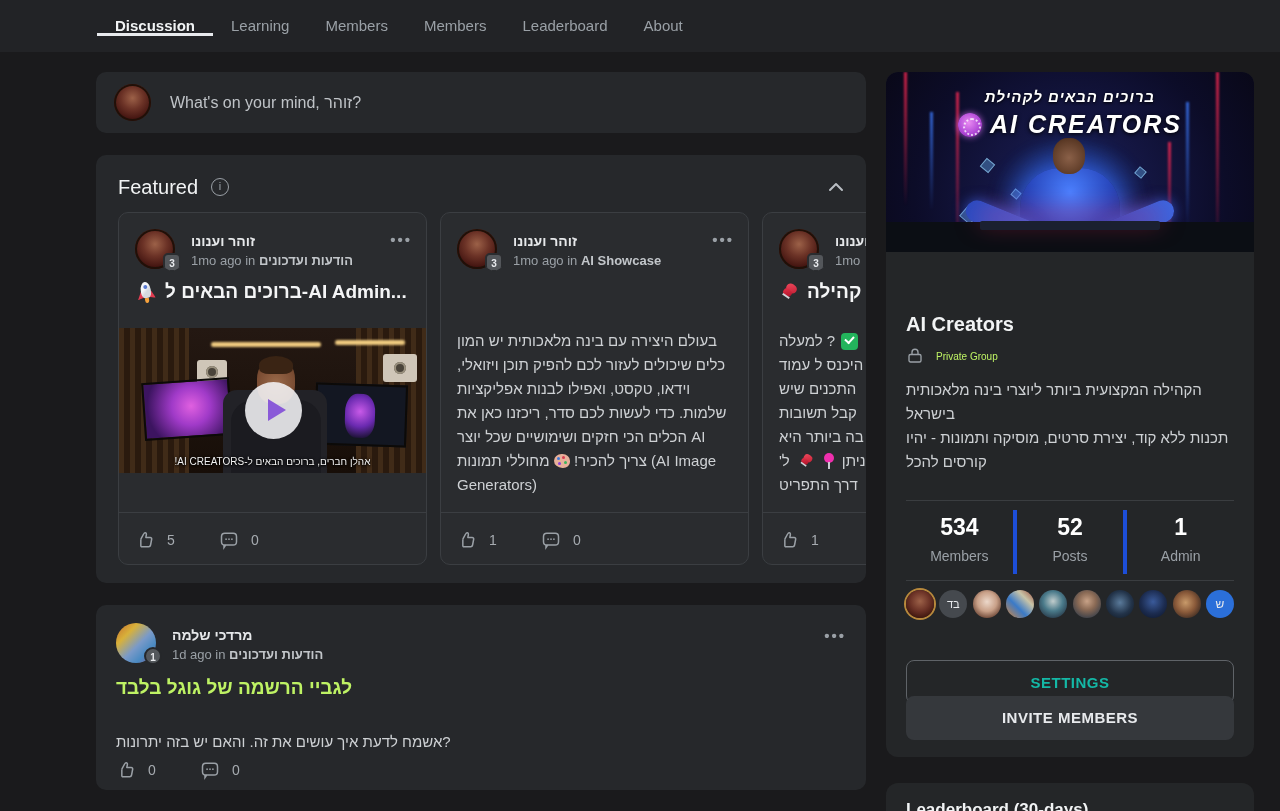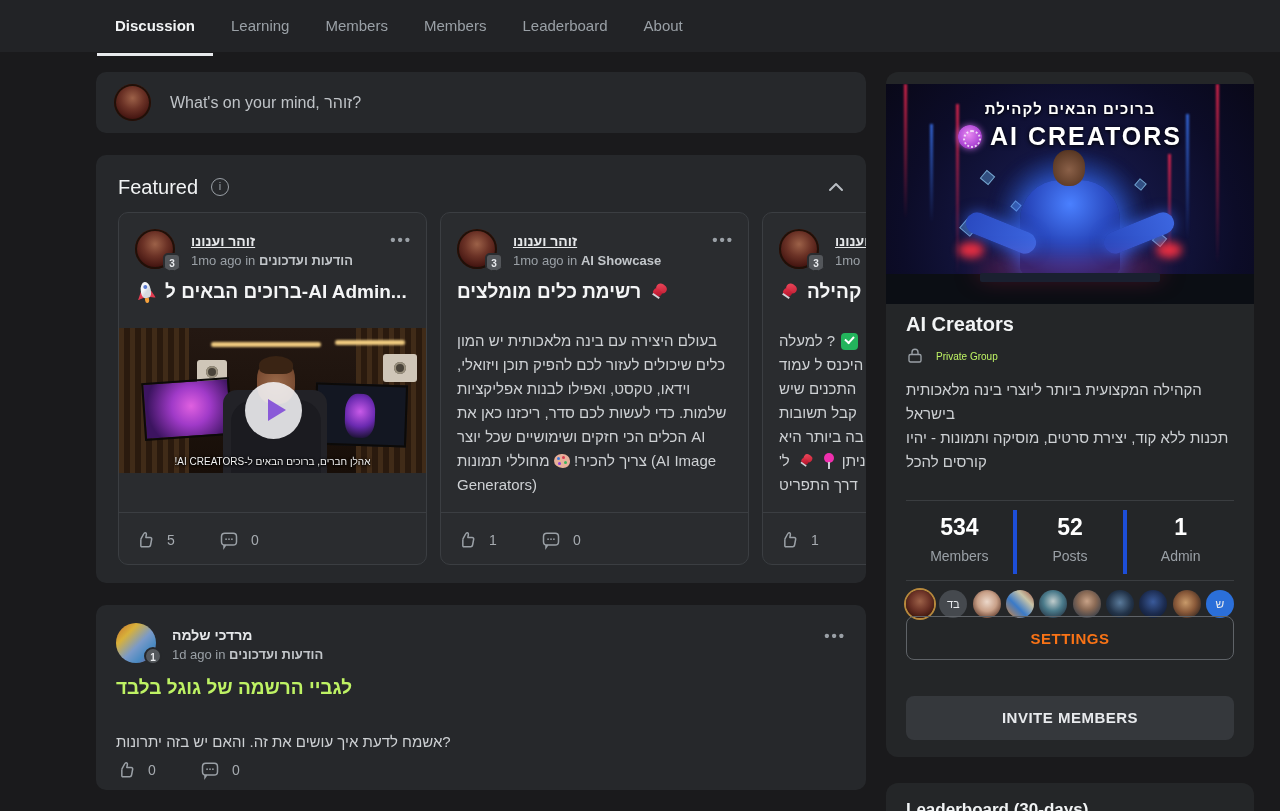--- a/index.html
+++ b/index.html
@@ -2,21 +2,21 @@
 <html><head>
 <meta charset="utf-8">
 <style>
   * { margin:0; padding:0; box-sizing:border-box; }
   html,body { width:1280px; height:811px; overflow:hidden; background:#1a1a1c;
     font-family:"Liberation Sans","DejaVu Sans",sans-serif; color:#e6e8ea; }
 
   
   .nav { position:absolute; left:0; top:0; width:1280px; height:52px; background:#222326; }
   .nav-tabs { position:absolute; left:97px; top:0; height:52px; display:flex; }
-  .tab { position:relative; height:56px; line-height:52px; padding:0 18px; font-size:15px;
+  .tab { position:relative; height:36px; line-height:52px; padding:0 18px; font-size:15px;
     color:#9aa0a6; cursor:pointer; white-space:nowrap; }
   .tab.active { color:#f1f3f4; font-weight:bold; }
   .tab.active::after { content:""; position:absolute; left:0; right:0; bottom:0; height:3px; background:#e8eaed; }
 
   
   .card { position:absolute; background:#26282b; border-radius:10px; }
 
   
   .composer { left:96px; top:72px; width:770px; height:61px; cursor:text; }
   .avatar { border-radius:50%; position:absolute; }
@@ -35,21 +35,21 @@
   .cards-row { position:absolute; left:22px; top:57px; display:flex; gap:13px; }
 
   .mini-card { position:relative; width:309px; height:353px; flex:0 0 309px; background:#2a2c2f;
     border:1px solid #3b3e42; border-radius:10px; overflow:hidden; cursor:pointer; }
   .mc-avatar { left:16px; top:16px; width:40px; height:40px; }
   .badge { position:absolute; width:18px; height:19px; background:#53565a; color:#e8eaed;
     font-size:10px; font-weight:bold; text-align:center; line-height:17px;
     border:2px solid #2a2c2f; border-radius:5px 5px 6px 6px;
     clip-path:polygon(0 0,100% 0,100% 72%,50% 100%,0 72%); }
   .mc-badge { left:44px; top:40px; }
-  .mc-name { position:absolute; left:72px; top:20px; font-size:14px; font-weight:bold; color:#e6e8ea; white-space:nowrap;text-decoration:underline; }
+  .mc-name { position:absolute; left:72px; top:20px; font-size:14px; font-weight:bold; color:#e6e8ea; white-space:nowrap; }
   .mc-meta { position:absolute; left:72px; top:40px; font-size:13px; color:#9aa0a6; white-space:nowrap; }
   .mc-meta b { color:#c2c6ca; }
   .kebab { position:absolute; right:14px; top:18px; color:#9aa0a6; font-size:15px; letter-spacing:2px;
     font-weight:bold; cursor:pointer; }
   .mc-title { position:absolute; left:16px; right:16px; top:68px; font-size:19px; font-weight:bold;
     color:#f4f5f6; white-space:nowrap; overflow:hidden; display:flex; align-items:center; gap:8px; }
   .mc-body { position:absolute; left:16px; right:16px; top:116px; font-size:15px; line-height:24px; color:#ced1d4; }
   .mc-divider { position:absolute; left:0; right:0; top:299px; height:1px; background:#3b3e42; }
   .mc-footer { position:absolute; left:16px; top:312px; height:30px; display:flex; align-items:center; gap:12px; }
   .count { font-size:14px; color:#a6abb0; min-width:24px; }
@@ -128,22 +128,22 @@
     border:2px solid #26282b; }
   .post-name { position:absolute; left:76px; top:22px; font-size:14px; font-weight:bold; }
   .post-meta { position:absolute; left:76px; top:42px; font-size:13px; color:#9aa0a6; }
   .post-meta b { color:#c2c6ca; }
   .post-title { position:absolute; left:20px; top:72px; font-size:19px; font-weight:bold; color:#bef264; }
   .post-body { position:absolute; left:20px; top:128px; font-size:15px; color:#ced1d4; }
   .post-footer { position:absolute; left:20px; top:152px; height:26px; display:flex; align-items:center; gap:12px; }
 
   
   .side-card { left:886px; top:72px; width:368px; height:685px; background:#242628; border-radius:12px; overflow:hidden; }
-  .banner { position:absolute; left:0; top:12px; width:368px; height:220px; overflow:hidden;
-    background:radial-gradient(circle at 50% 70%, #1c2a66 0%, #141642 35%, #0c0c28 70%, #090818 100%); }
+  .banner { position:absolute; left:0; top:0; width:368px; height:180px; overflow:hidden;
+    background:radial-gradient(circle at 50% 70%, #1c2a66 0%, #141642 35%, #0c0c28 70%, #090818 100%);font-style:italic; }
   .streak { position:absolute; top:0; bottom:0; width:3px; filter:blur(1px); opacity:.8; }
   .streak.red { background:linear-gradient(#ff2a55 0%, rgba(255,42,85,0) 90%); }
   .streak.blue { background:linear-gradient(#3c7aff 0%, rgba(60,122,255,0) 90%); }
   .cube { position:absolute; width:11px; height:11px; background:rgba(110,190,255,0.35);
     border:1px solid rgba(160,220,255,0.6); transform:rotate(40deg); }
   .fig-glow { position:absolute; left:104px; top:70px; width:160px; height:130px; border-radius:50%;
     background:radial-gradient(circle,#2a62e0 0%, rgba(42,98,224,0.35) 45%, rgba(42,98,224,0) 75%); filter:blur(6px); }
   .fig-head { position:absolute; left:167px; top:66px; width:32px; height:36px; border-radius:45%;
     background:radial-gradient(circle at 50% 55%, #8a6048 0%, #5c3a26 70%, #3a2415 100%); }
   .fig-torso { position:absolute; left:134px; top:96px; width:100px; height:96px; border-radius:40px 40px 10px 10px;
@@ -188,21 +188,21 @@
   .m4 { background:linear-gradient(45deg,#d8883a 0%,#3a7ac8 40%,#c8c4a8 70%,#9a4a3a 100%); }
   .m5 { background:radial-gradient(circle at 50% 40%, #c0cccc 0%, #4a7a8a 45%, #263646 85%); }
   .m6 { background:radial-gradient(circle at 50% 40%, #c8a287 0%, #8a6a55 40%, #46464b 75%); }
   .m7 { background:radial-gradient(circle at 50% 45%, #5a7a9a 0%, #23344a 55%, #10161f 100%); }
   .m8 { background:radial-gradient(circle at 50% 42%, #3a5a9a 0%, #1c2c50 55%, #0c1426 100%); }
   .m9 { background:radial-gradient(circle at 45% 45%, #c89a6a 0%, #8a5a3a 45%, #342620 85%); }
   .m10 { background:#2b6fd9; font-size:12px; }
 
   .btn { position:absolute; left:20px; right:20px; height:44px; border-radius:8px; text-align:center;
     line-height:44px; font-size:15px; font-weight:bold; letter-spacing:.5px; cursor:pointer; }
-  .btn-settings { top:544px; border:1px solid #5f6368; color:#f97316; }
+  .btn-settings { top:588px; border:1px solid #5f6368; color:#14b8a6; }
   .btn-invite { top:624px; background:#35383c; color:#e8eaed; }
 
   .leader-card { left:886px; top:783px; width:368px; height:80px; background:#242628; border-radius:12px; }
   .leader-title { position:absolute; left:20px; top:17px; font-size:17px; font-weight:bold; color:#f1f3f4; }
 
   svg.ic { display:block; }
 </style>
 </head>
 <body>
 
@@ -283,28 +283,20 @@
         <span class="count">0</span>
       </div>
     </div>
 
     <div class="mini-card">
       <div class="avatar av-zohar mc-avatar"></div>
       <div class="badge mc-badge">3</div>
       <div class="mc-name">זוהר וענונו</div>
       <div class="mc-meta"><span>1mo ago in </span><b>AI Showcase</b></div>
       <div class="kebab">•••</div>
-      <div class="mc-title">
-        <span>רשימת כלים מומלצים</span>
-        <span class="pin-ic">
-            <i class="h"></i>
-            <i class="h2"></i>
-            <i class="n"></i>
-          </span>
-      </div>
       <div class="mc-body"><span>בעולם היצירה עם בינה מלאכותית יש המון כלים שיכולים לעזור לכם להפיק תוכן ויזואלי, וידאו, טקסט, ואפילו לבנות אפליקציות שלמות. כדי לעשות לכם סדר, ריכזנו כאן את הכלים הכי חזקים ושימושיים שכל יוצר AI צריך להכיר! </span><span class="palette-ic"><i></i><i></i><i></i><i></i></span><span> מחוללי תמונות (AI Image Generators)</span></div>
       <div class="mc-divider"></div>
       <div class="mc-footer">
         <span class="icon-btn">
           <svg class="ic" width="20" height="20" viewBox="0 0 24 24" fill="none" stroke="#9aa0a6" stroke-width="1.8" stroke-linejoin="round">
               <path d="M7 11v9 M7 11l3.5-6.5c.4-.8 1-1.5 1.9-1.3 1 .2 1.4 1.1 1.3 2L13 9h5.2c1.2 0 2 1 1.8 2.1l-1.3 6.9c-.2 1.1-1 2-2.2 2H7"></path>
             </svg>
         </span>
         <span class="count">1</span>
         <span class="icon-btn" style="margin-left:16px">

